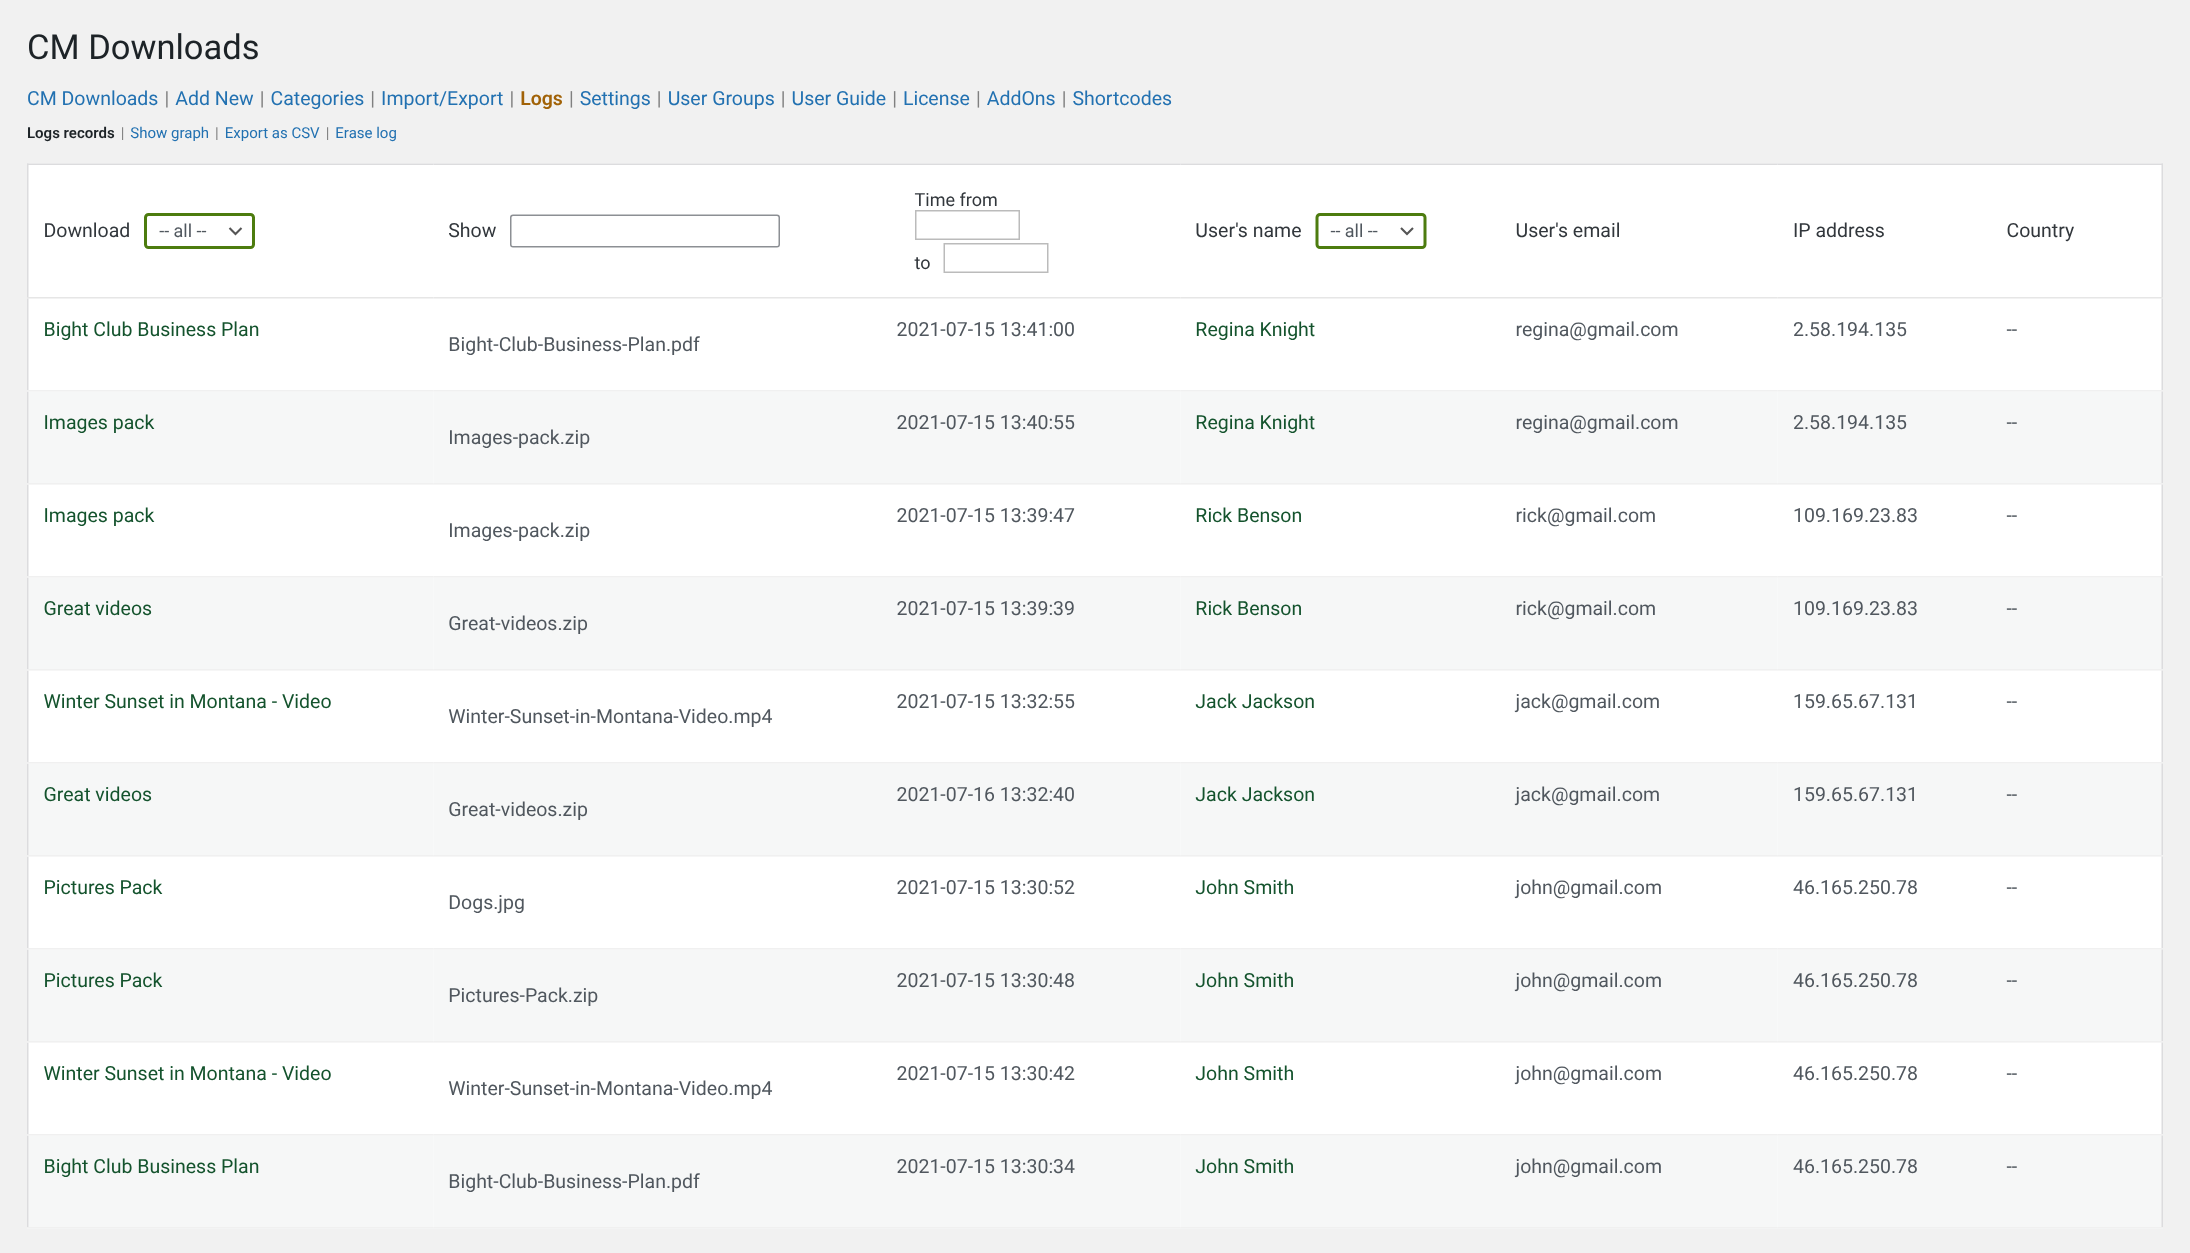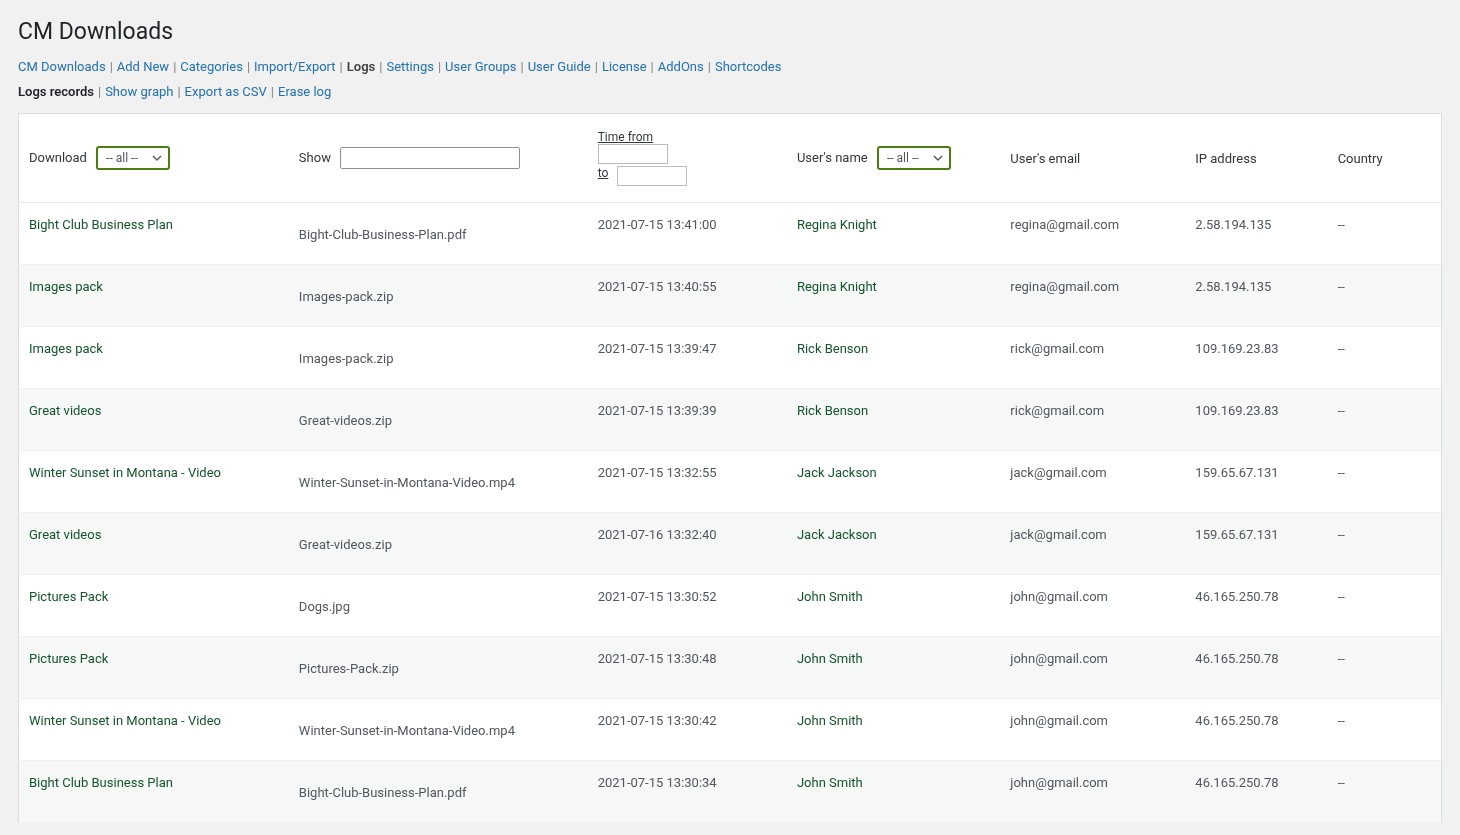--- a/index.html
+++ b/index.html
@@ -19,30 +19,30 @@
   }
   .tabs {
     margin: 0 0 10px 0;
     font-size: 13px;
   }
   .tabs a {
     color: #2271b1;
     text-decoration: none;
   }
   .tabs a.current {
-    color: #404040;
+    color: #a16207;
     font-weight: 600;
   }
   .tabs .sep {
     color: #808080;
     padding: 0 4px;
   }
   .subtabs {
     margin: 0 0 14px 0;
-    font-size: 13px;
+    font-size: 10px;
   }
   .subtabs a {
     color: #2271b1;
     text-decoration: none;
   }
   .subtabs a.current {
     color: #1d2327;
     font-weight: 600;
   }
   .subtabs .sep {
@@ -103,21 +103,21 @@
     border: 1px solid #8c8f94;
     border-radius: 2px;
     background: #fff;
     font-size: 12px;
     padding: 3px 6px;
     margin-left: 6px;
     width: 180px;
     height: 22px;
   }
   .time-stack { display: inline-block; vertical-align: middle; }
-  .time-stack .row { display:flex; align-items:flex-start; margin:2px 0;text-decoration:underline;}
+  .time-stack .row { display:flex; align-items:flex-end; margin:2px 12px;}
   .time-stack .lbl { font-size: 12px; color:#32373c; margin-right:4px; min-width:65px;}
   .time-stack .row:nth-child(2) .lbl { min-width:15px; }
   .time-stack input {
     border: 1px solid #8c8f94;
     border-bottom: 1px solid #8c8f94;
     border-top: none;
     border-left: none;
     border-right: none;
     border-bottom: 1px solid #8c8f94;
     border: 1px solid #bbb;

